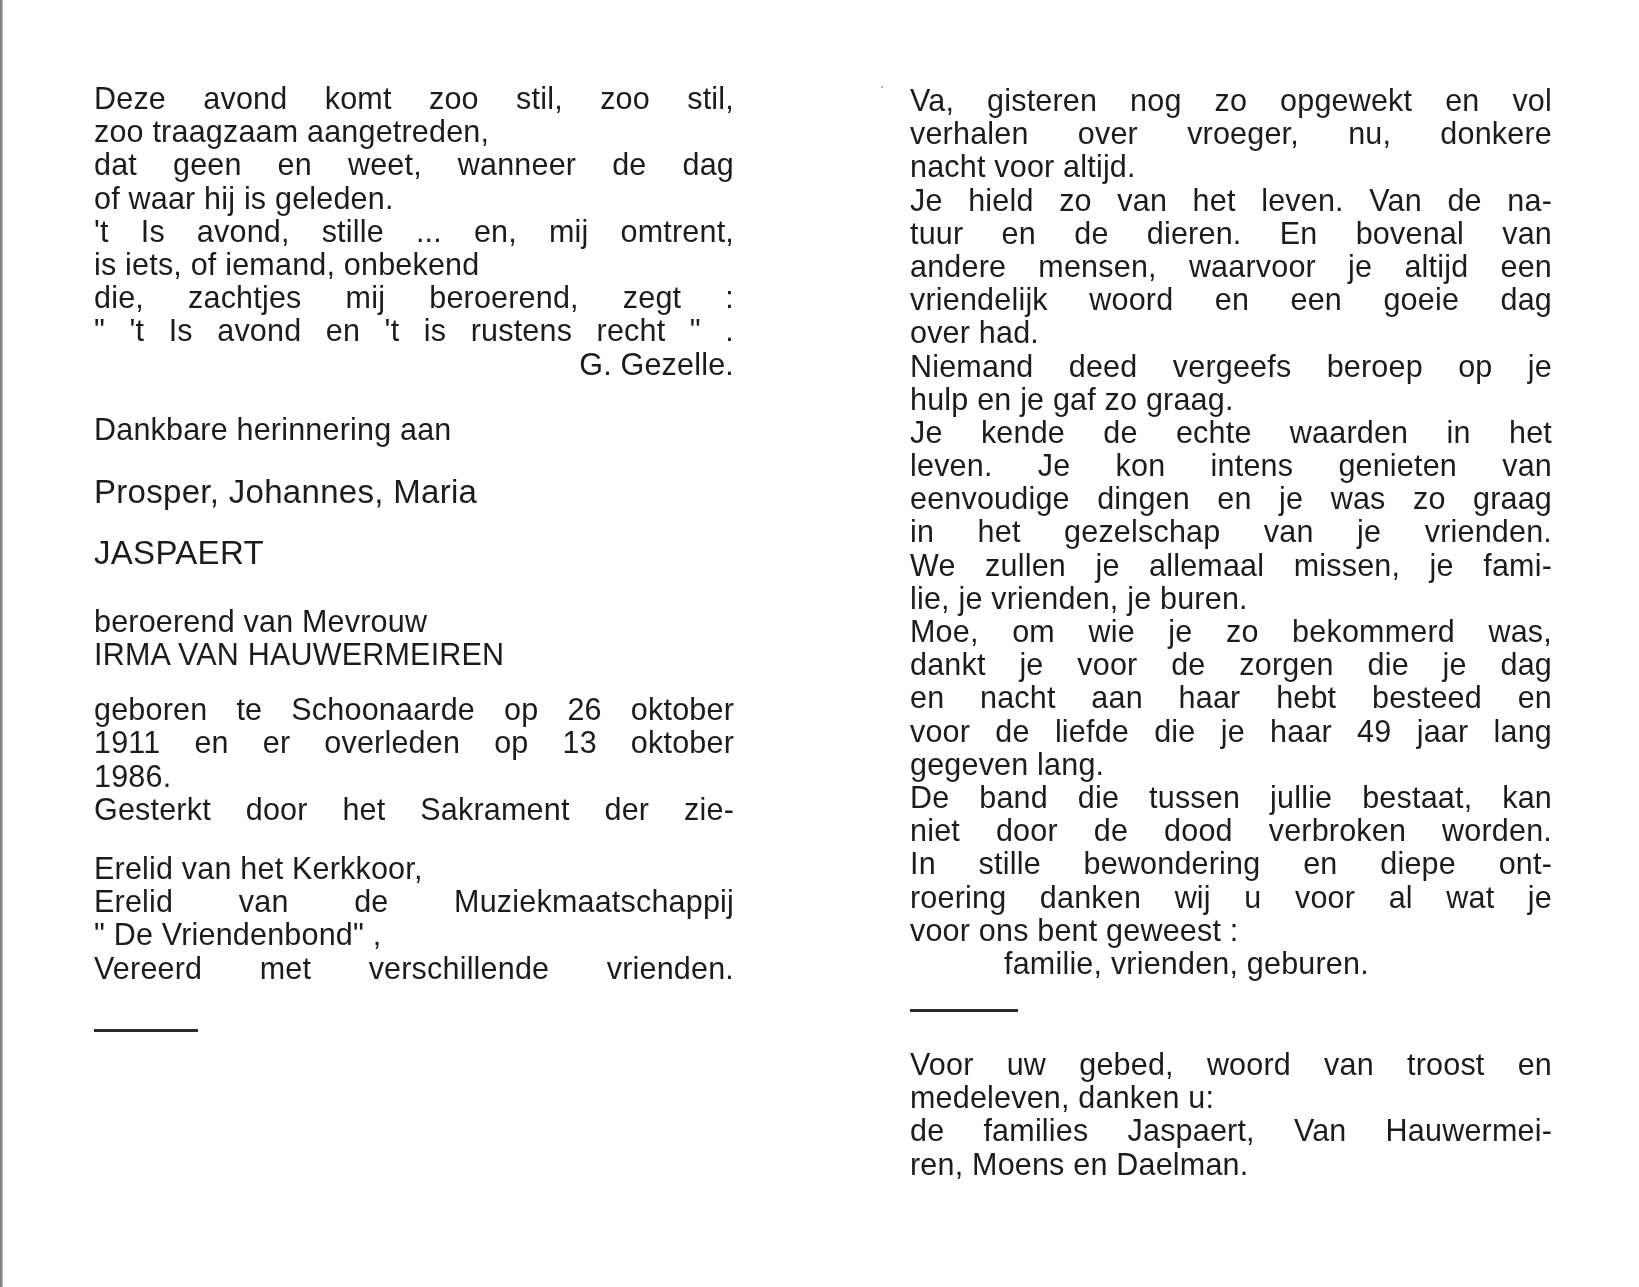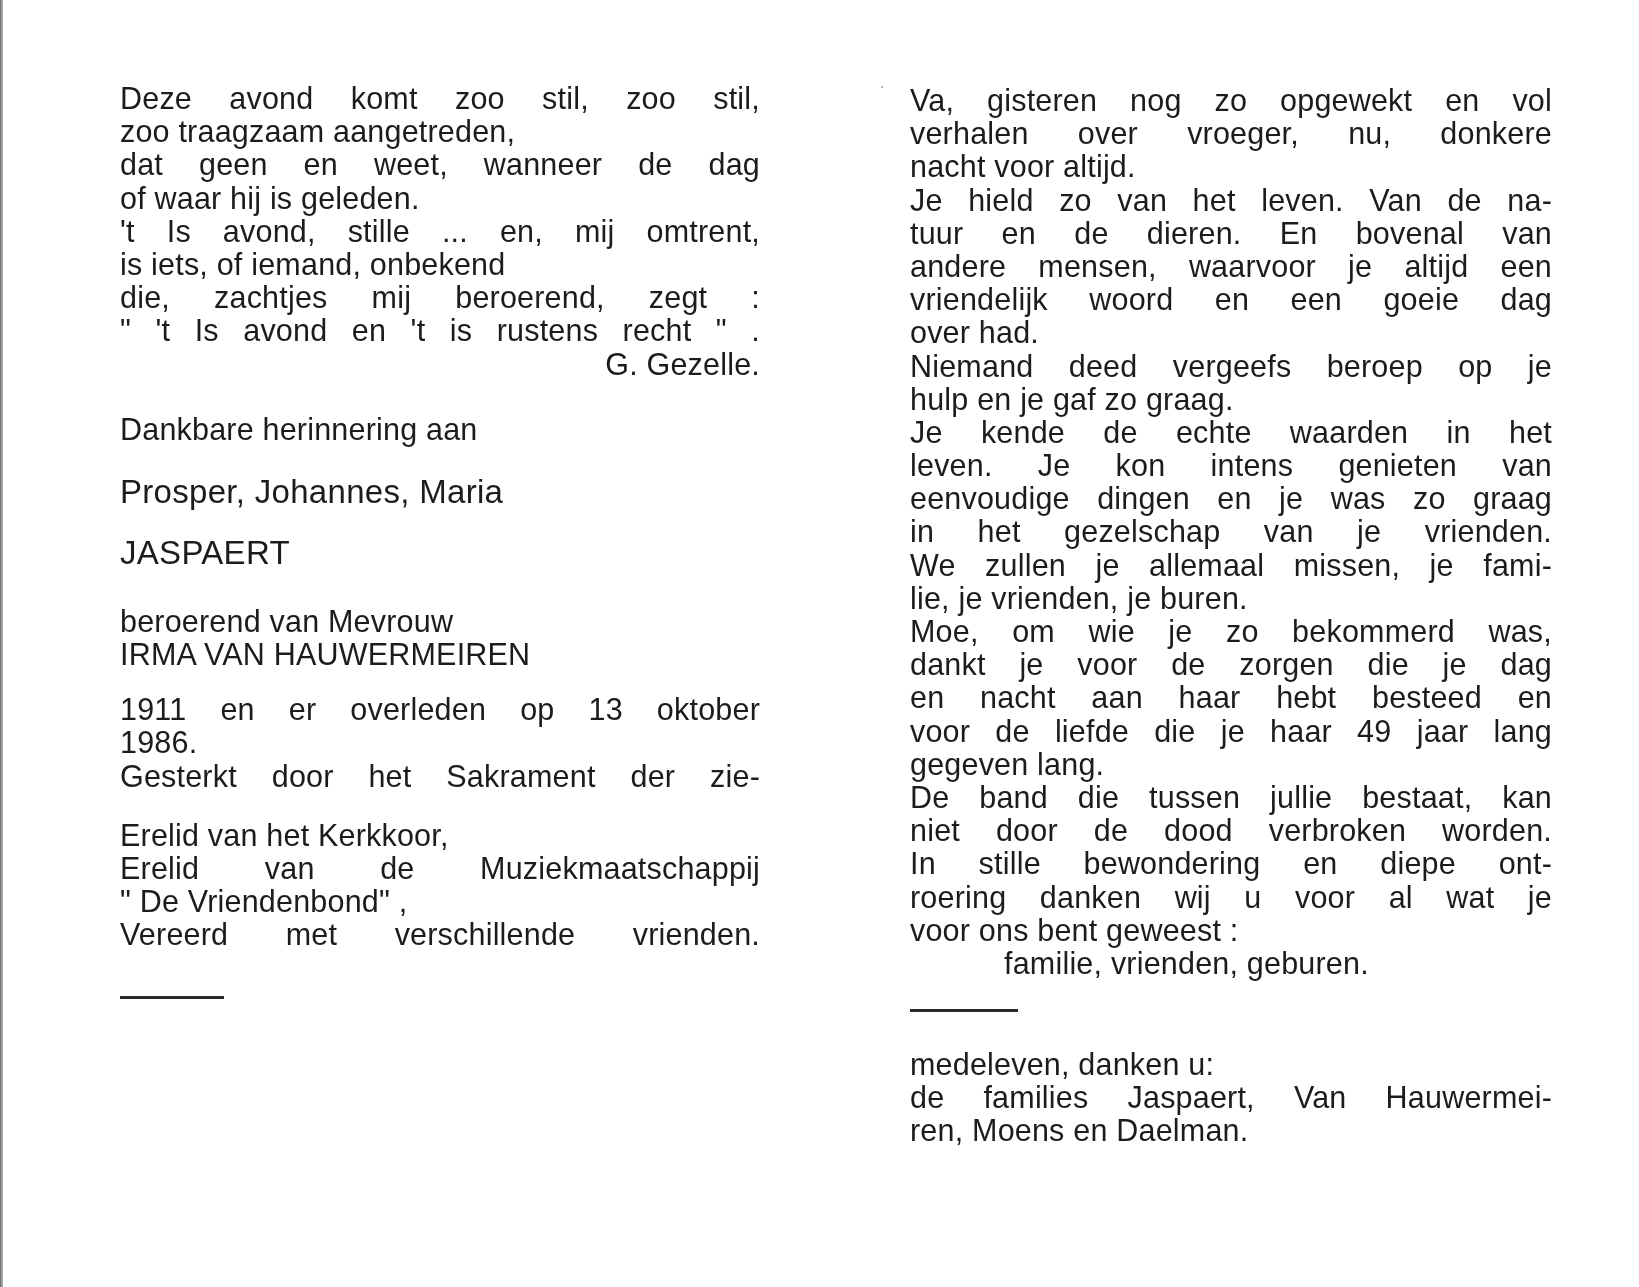--- a/index.html
+++ b/index.html
@@ -14,21 +14,21 @@
     .edge-left {
       position: absolute; left: 0; top: 0; width: 3px; height: 1287px;
       background: linear-gradient(to right, #6a6a6a, #bdbdbd);
     }
     .col {
       position: absolute;
       font-size: 30.5px;
       line-height: 33.2px;
       letter-spacing: 0.2px;
     }
-    .col.left { left: 94px; top: 82px; width: 640px; margin-left: 26px; }
+    .col.left { left: 94px; top: 82px; width: 640px; }
     .col.right { left: 910px; top: 84px; width: 642px; }
     .line {
       display: block;
       text-align: justify;
       text-align-last: justify;
       white-space: nowrap;
       height: 33.2px;
     }
     .line.last { text-align-last: left; }
     .line.right-align { text-align: center; text-align-last: right; }
@@ -81,20 +81,21 @@
   <span class="name-line">Prosper, Johannes, Maria</span>
   <div style="height:25px"></div>
   <span class="name-line">JASPAERT</span>
 
   <div style="height:34px"></div>
   <span class="line last">beroerend van Mevrouw</span>
   <span class="line last">IRMA VAN HAUWERMEIREN</span>
 
   <div style="height:22px"></div>
   <div>
+    <span class="line">geboren te Schoonaarde op 26 oktober</span>
     <span class="line">1911 en er overleden op 13 oktober</span>
     <span class="line last">1986.</span>
     <span class="line">Gesterkt door het Sakrament der zie-</span>
   </div>
 
   <div style="height:26px"></div>
   <div>
     <span class="line last">Erelid van het Kerkkoor,</span>
     <span class="line">Erelid van de Muziekmaatschappij</span>
     <span class="line last">" De Vriendenbond" ,</span>
@@ -134,17 +135,18 @@
     <span class="line">roering danken wij u voor al wat je</span>
     <span class="line last">voor ons bent geweest :</span>
     <span class="line indent">familie, vrienden, geburen.</span>
   </div>
 
   <div style="height:27px"></div>
   <span class="rule right"></span>
 
   <div style="height:36px"></div>
   <div>
+    <span class="line">Voor uw gebed, woord van troost en</span>
     <span class="line last">medeleven, danken u:</span>
     <span class="line">de families Jaspaert, Van Hauwermei-</span>
     <span class="line last">ren, Moens en Daelman.</span>
   </div>
 </div>
 
 </body></html>

